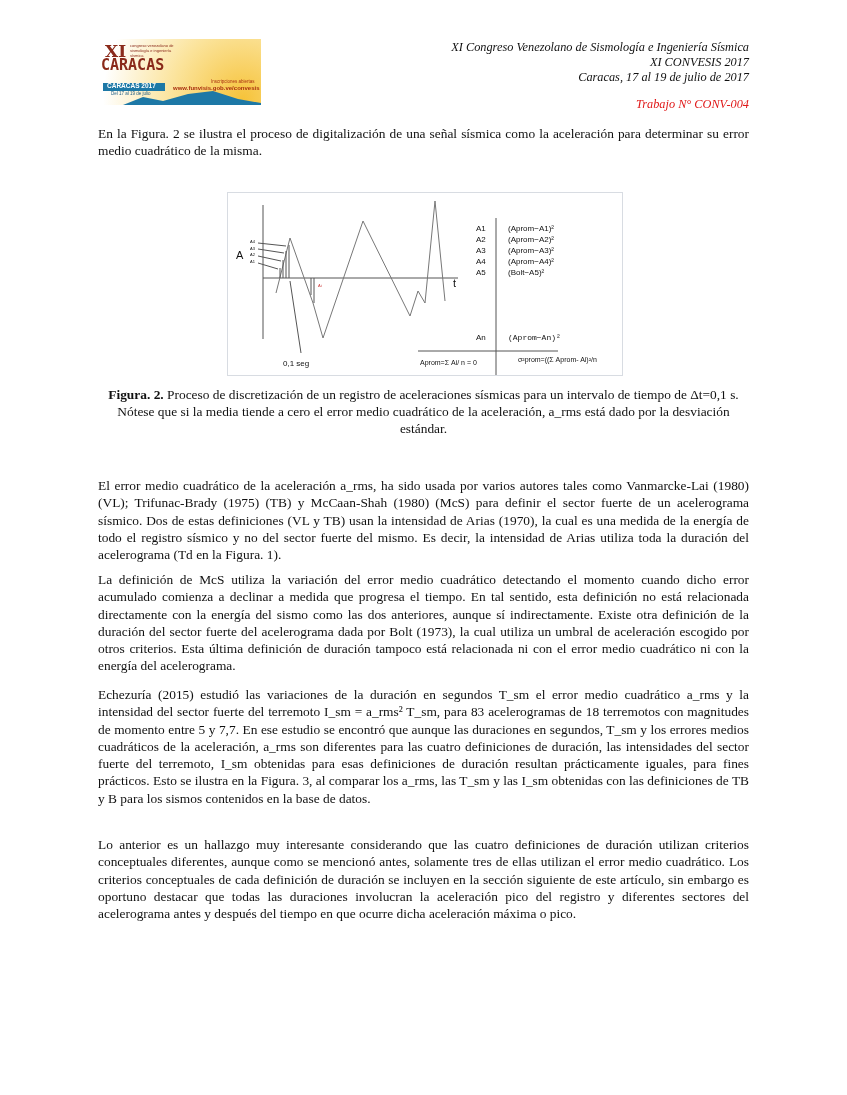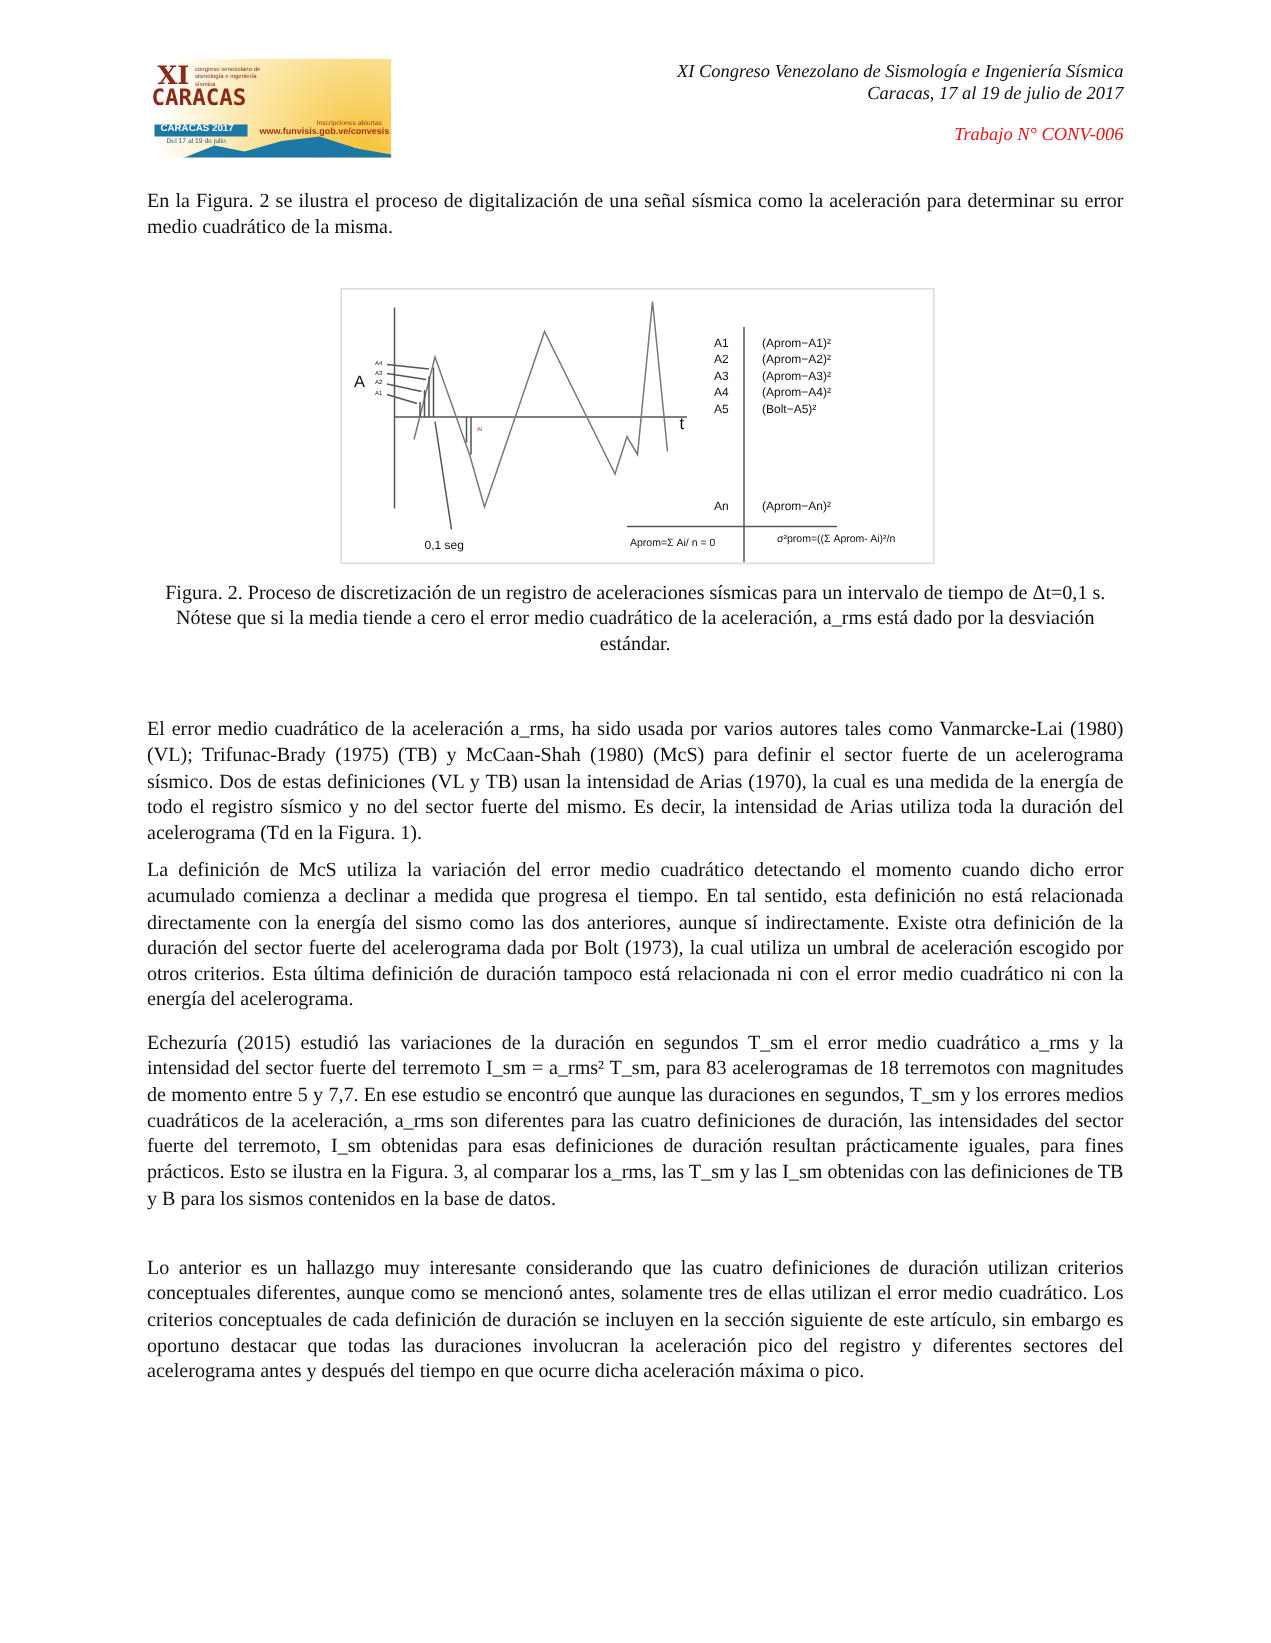--- a/index.html
+++ b/index.html
@@ -3,21 +3,21 @@
 <meta charset="utf-8">
 <style>
   html, body { margin:0; padding:0; background:#fff; }
   body { width:847px; height:1095px; position:relative; font-family:"Liberation Serif", serif; color:#111; }
   .logo { position:absolute; left:93px; top:39px; width:168px; height:66px; overflow:hidden; background:#fff; }
   .hdr { position:absolute; right:98px; top:40px; text-align:right; font-style:italic; font-size:12.3px; line-height:15px; }
   .hdr .red { color:#e01818; margin-top:12px; }
   .body-text { position:absolute; left:98px; width:651px; font-size:13.4px; line-height:17.3px; text-align:justify; }
   .fig { position:absolute; left:227px; top:192px; width:396px; height:184px; border:1px solid #d8dce2; box-sizing:border-box; background:#fff; }
   .caption { position:absolute; left:98px; width:651px; top:386px; font-size:13.4px; line-height:17px; text-align:center; }
-  .caption b { font-weight:normal; }
+  .caption b { font-weight:bold; }
 </style>
 </head>
 <body>
 
 <div class="logo">
   <svg width="168" height="79" viewBox="0 0 168 79">
     <defs>
       <radialGradient id="sun" cx="150" cy="60" r="140" gradientUnits="userSpaceOnUse">
         <stop offset="0" stop-color="#f6c33a"></stop>
         <stop offset="0.5" stop-color="#fbe39a"></stop>
@@ -32,22 +32,23 @@
   <div style="position:absolute;left:8px;top:17px;font-family:'DejaVu Sans Mono',monospace;font-size:15px;color:#8a2a1a;font-weight:bold;">CARACAS</div>
   <div style="position:absolute;left:37px;top:4px;width:55px;font-family:'Liberation Sans',sans-serif;font-size:4px;line-height:5px;color:#8a2a1a;">congreso venezolano de sismología e ingeniería sísmica</div>
   <div style="position:absolute;left:14px;top:43px;font-family:'Liberation Sans',sans-serif;font-size:6.5px;color:#fff;font-weight:bold;">CARACAS 2017</div>
   <div style="position:absolute;left:18px;top:52px;font-family:'Liberation Sans',sans-serif;font-size:4.5px;color:#1d5a80;">Del 17 al 19 de julio</div>
   <div style="position:absolute;left:118px;top:40px;font-family:'Liberation Sans',sans-serif;font-size:4.5px;color:#a83010;">Inscripciones abiertas</div>
   <div style="position:absolute;left:80px;top:46px;font-family:'Liberation Sans',sans-serif;font-size:6px;color:#a83010;font-weight:bold;">www.funvisis.gob.ve/convesis</div>
 </div>
 
 <div class="hdr">
   <div>XI Congreso Venezolano de Sismología e Ingeniería Sísmica</div>
+  <div>XI CONVESIS 2017</div>
   <div>Caracas, 17 al 19 de julio de 2017</div>
-  <div class="red">Trabajo N° CONV-006</div>
+  <div class="red">Trabajo N° CONV-004</div>
 </div>
 
 <div class="body-text" style="top:125px;">En la Figura. 2 se ilustra el proceso de digitalización de una señal sísmica como la aceleración para determinar su error medio cuadrático de la misma.</div>
 
 <div class="fig">
   <svg width="394" height="182" viewBox="0 0 394 182" style="position:absolute;left:0;top:0;">
     <g stroke="#555" stroke-width="1" fill="none">
 
       <line x1="35" y1="12" x2="35" y2="146"></line>
       <line x1="35" y1="85" x2="230" y2="85"></line>
@@ -89,21 +90,21 @@
     <div>A5</div>
   </div>
   <div style="position:absolute;left:248px;top:140px;font-family:'Liberation Sans',sans-serif;font-size:8px;">An</div>
   <div style="position:absolute;left:280px;top:30px;font-family:Liberation Sans, sans-serif;font-size:8px;line-height:11px;">
     <div>(Aprom−A1)²</div>
     <div>(Aprom−A2)²</div>
     <div>(Aprom−A3)²</div>
     <div>(Aprom−A4)²</div>
     <div>(Bolt−A5)²</div>
   </div>
-  <div style="position:absolute;left:280px;top:140px;font-family:Liberation Sans, sans-serif;font-size:8px;">(Aprom−An)²</div>
+  <div style="position:absolute;left:280px;top:140px;font-family:Liberation Mono, monospace;font-size:8px;">(Aprom−An)²</div>
   <div style="position:absolute;left:192px;top:166px;font-family:'Liberation Sans',sans-serif;font-size:7px;">Aprom=Σ Ai/ n = 0</div>
   <div style="position:absolute;left:290px;top:163px;font-family:'Liberation Sans',sans-serif;font-size:7px;">σ²prom=((Σ Aprom- Ai)²/n</div>
 </div>
 
 <div class="caption"><b>Figura. 2.</b><span> Proceso de discretización de un registro de aceleraciones sísmicas para un intervalo de tiempo de Δt=0,1 s. Nótese que si la media tiende a cero el error medio cuadrático de la aceleración, a_rms está dado por la desviación estándar.</span></div>
 
 <div class="body-text" style="top:477px;">El error medio cuadrático de la aceleración a_rms, ha sido usada por varios autores tales como Vanmarcke-Lai (1980) (VL); Trifunac-Brady (1975) (TB) y McCaan-Shah (1980) (McS) para definir el sector fuerte de un acelerograma sísmico. Dos de estas definiciones (VL y TB) usan la intensidad de Arias (1970),  la cual es una medida de la energía de todo el registro sísmico y no del sector fuerte del mismo. Es decir, la intensidad de Arias utiliza toda la duración del acelerograma (Td en la Figura. 1).</div>
 <div class="body-text" style="top:571px;">La definición de McS utiliza la variación del error medio cuadrático detectando el momento cuando dicho error acumulado comienza a declinar a medida que progresa el tiempo. En tal sentido, esta definición no está relacionada directamente con la energía del sismo como las dos anteriores, aunque sí indirectamente. Existe otra definición de la duración del sector fuerte del acelerograma dada por Bolt (1973), la cual utiliza un umbral de aceleración escogido por otros criterios. Esta última definición de duración tampoco está relacionada ni con el error medio cuadrático ni con la energía del acelerograma.</div>
 <div class="body-text" style="top:686px;">Echezuría (2015) estudió las variaciones de la duración en segundos T_sm el error medio cuadrático a_rms  y la intensidad del sector fuerte del terremoto I_sm = a_rms² T_sm, para 83 acelerogramas de 18 terremotos con magnitudes de momento entre 5 y 7,7. En ese estudio se encontró que aunque las duraciones en segundos, T_sm y los errores medios cuadráticos de la aceleración, a_rms son diferentes para las cuatro definiciones de duración, las intensidades del sector fuerte del terremoto, I_sm obtenidas para esas definiciones de duración resultan prácticamente iguales, para fines prácticos. Esto se ilustra en la Figura. 3, al comparar los a_rms, las T_sm  y las I_sm   obtenidas con las definiciones de TB y B para los sismos contenidos en la base de datos.</div>
 <div class="body-text" style="top:836px;">Lo anterior es un hallazgo muy interesante considerando que las cuatro definiciones de duración utilizan criterios conceptuales diferentes, aunque como se mencionó antes, solamente tres de ellas utilizan el error medio cuadrático. Los criterios conceptuales de cada definición de duración se incluyen en la sección siguiente de este artículo, sin embargo es oportuno destacar que todas las duraciones involucran la aceleración pico del registro y diferentes sectores del acelerograma antes y después del tiempo en que ocurre dicha aceleración máxima o pico.</div>

